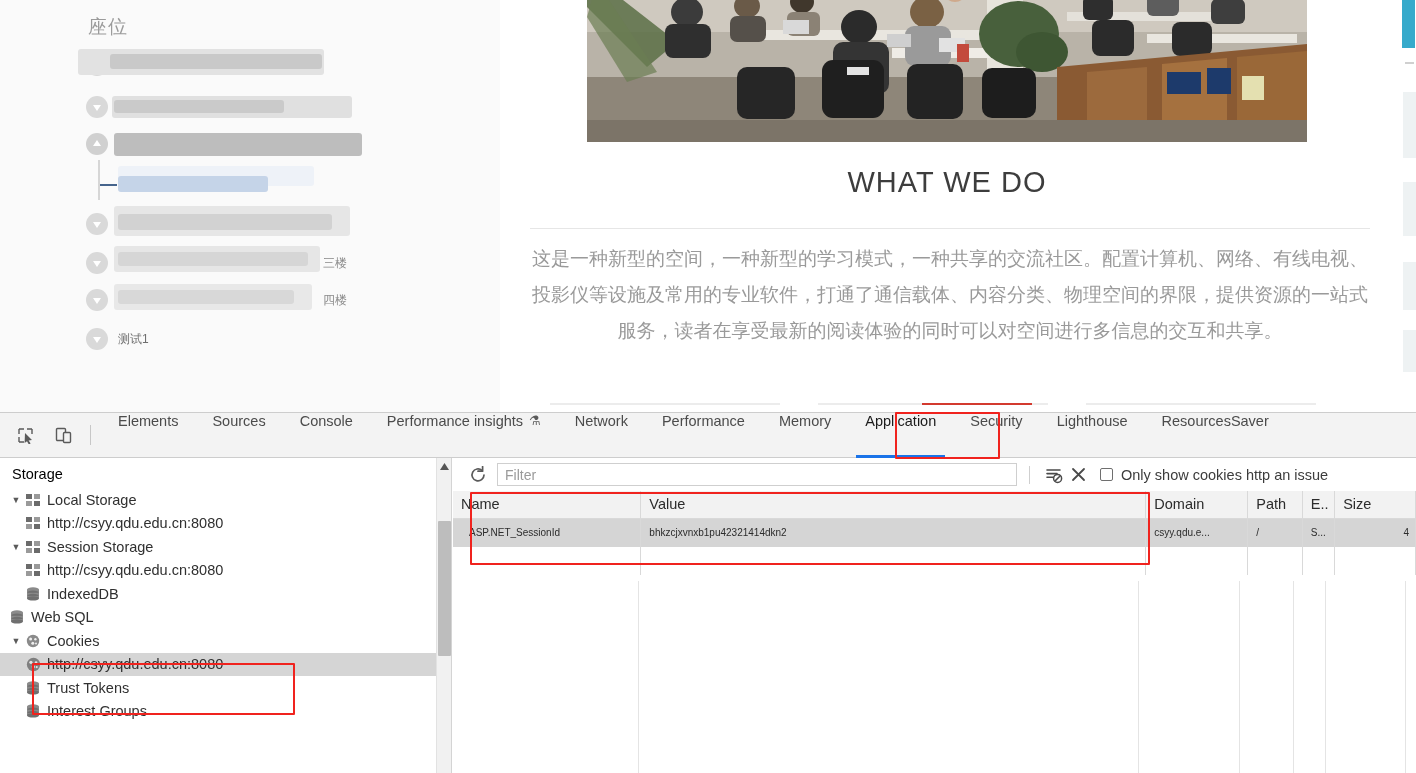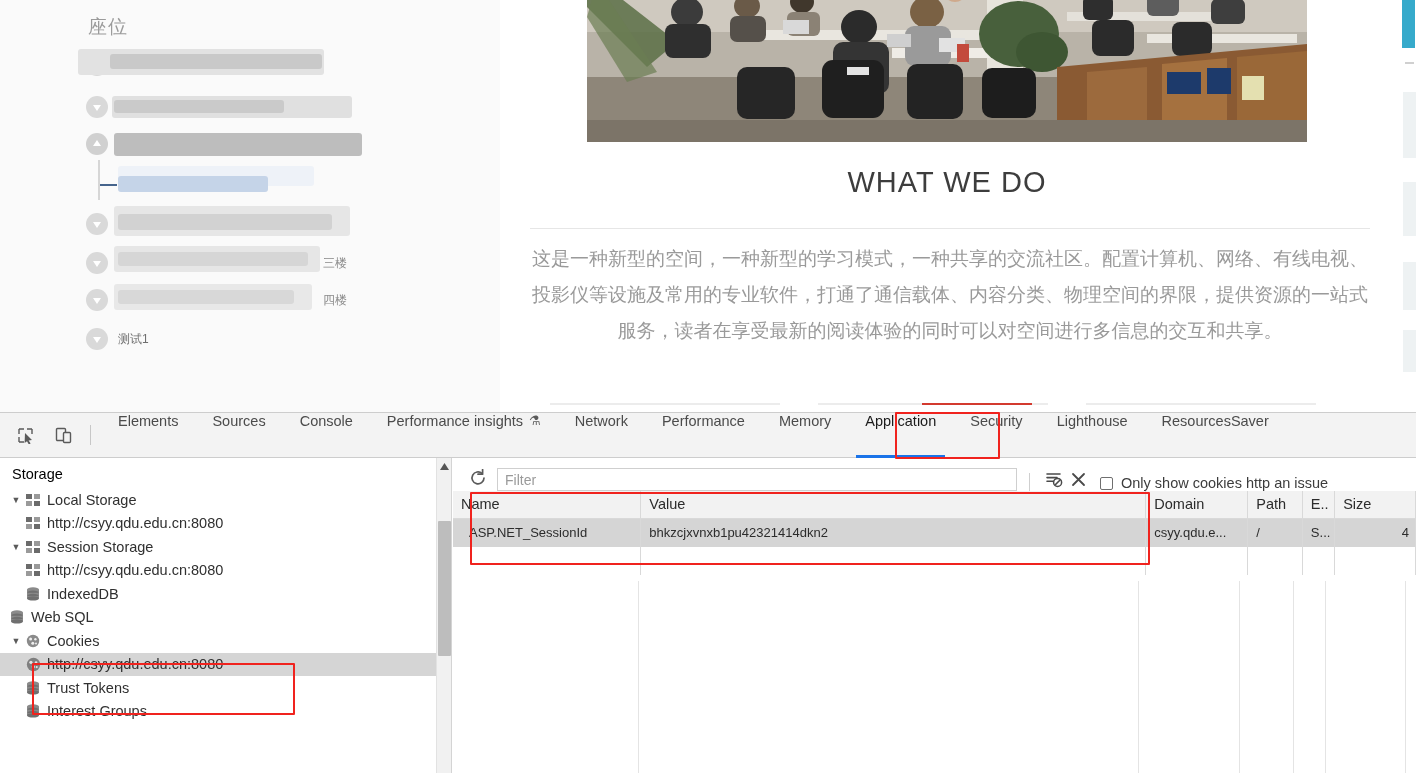--- a/index.html
+++ b/index.html
@@ -193,21 +193,21 @@
     position: absolute; left: 1px; top: 63px; width: 13px; height: 135px;
     background: #bdbdbd; border-radius: 1px;
   }
 
   
   .cookie-pane {
     position: absolute; left: 453px; top: 0; right: 0; height: 315px;
     background: #ffffff;
   }
   .filter-bar {
-    height: 33px; display: flex; align-items: flex-end;
+    height: 33px; display: flex; align-items: center;
     background: #ffffff; padding: 0 6px;
   }
   .refresh-btn {
     width: 26px; height: 26px; margin: 0 6px 0 6px;
     display: flex; align-items: center; justify-content: center; cursor: pointer;
   }
   .filter-input {
     flex: 1 1 auto; height: 23px;
     border: 1px solid #cfcfcf; background: #fff;
     font-size: 14px; color: #333; padding: 0 7px;
@@ -229,21 +229,21 @@
   
   .ctable { width: 100%; border-collapse: collapse; table-layout: fixed; }
   .ctable th {
     background: #f2f2f2; text-align: left; font-weight: normal;
     font-size: 14.5px; color: #2c2c2c;
     height: 27px; padding: 0 0 0 8px;
     border-right: 1px solid #d9d9d9;
     border-bottom: 1px solid #d9d9d9;
   }
   .ctable td {
-    height: 29px; font-size: 13px; color: #2c2c2c;
+    height: 29px; font-size: 10px; color: #2c2c2c;
     padding: 0 0 0 8px;
     border-right: 1px solid #d9d9d9;
     white-space: nowrap; overflow: hidden; text-overflow: ellipsis;
   }
   .ctable tr.data { background: #d5d5d5; }
   .ctable tr.empty td { height: 28px; background: #fff; }
   .ctable td.num { text-align: right; padding-right: 6px; }
   .table-fill {
     position: absolute; left: 0; right: 0; top: 123px; bottom: 0;
     display: flex; pointer-events: none;

